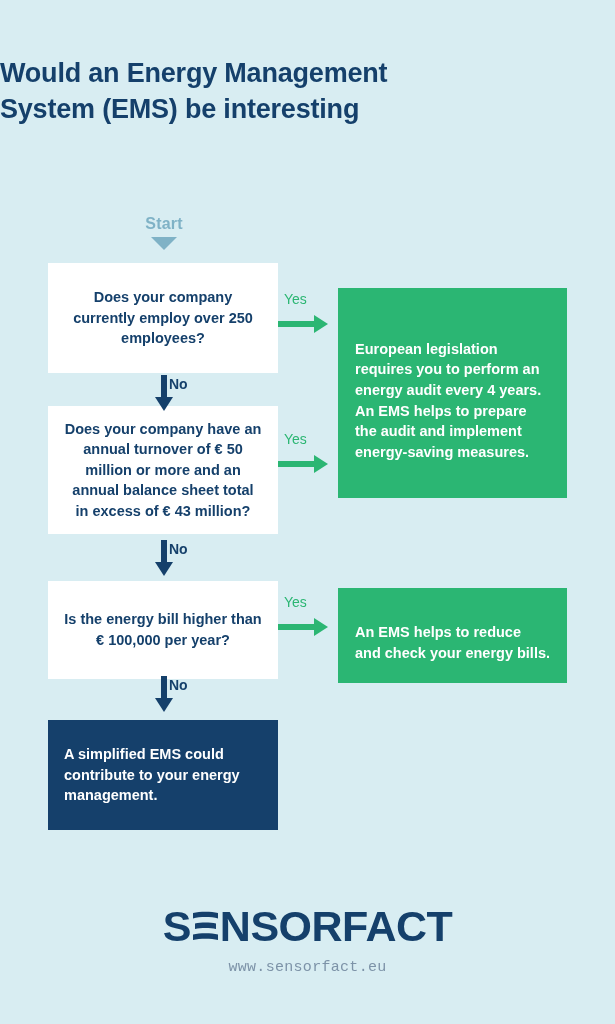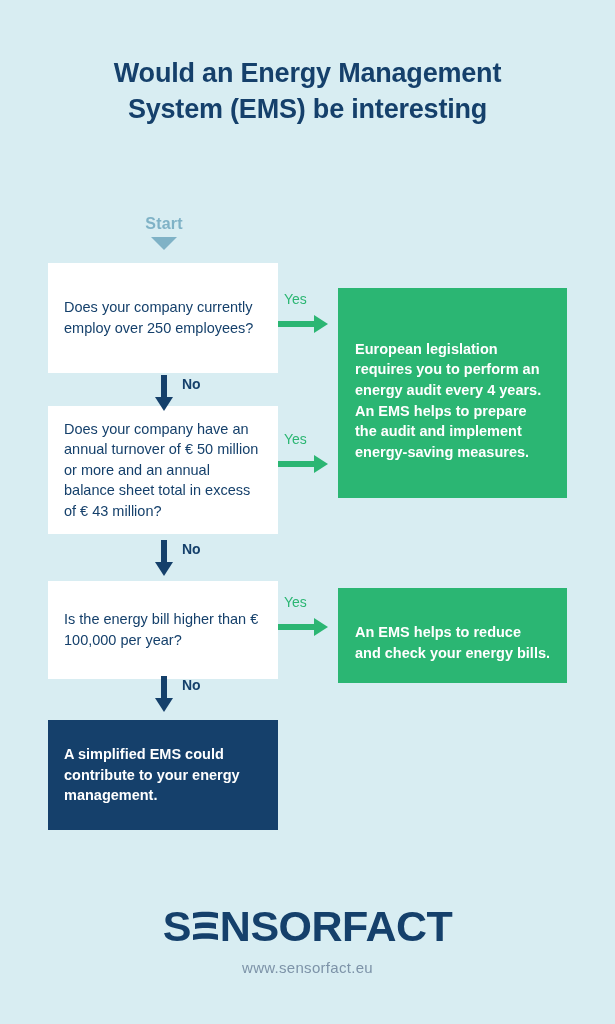--- a/index.html
+++ b/index.html
@@ -14,21 +14,21 @@
     overflow: hidden;
     position: relative;
   }
 
   
   .title {
     position: absolute;
     left: 0;
     top: 56px;
     width: 615px;
-    text-align: center;
+    text-align: left;
     color: #15406b;
     font-size: 27px;
     font-weight: bold;
     line-height: 1.33;
     letter-spacing: -0.2px;
   }
   .title .tline { display: block; }
 
   
   .start-wrap {
@@ -63,22 +63,23 @@
   }
   .box-q {
     left: 48px;
     width: 230px;
     background: #ffffff;
     padding: 0 16px;
   }
   .box-q .txt {
     color: #15406b;
     font-size: 14.5px;
-    font-weight: normal;
+    font-weight: bold;
     line-height: 1.42;
+    text-align: center;
   }
   .box-a {
     left: 338px;
     width: 229px;
     background: #2bb673;
     padding: 0 17px;
   }
   .box-a .txt {
     color: #ffffff;
     font-size: 14.5px;
@@ -165,21 +166,21 @@
     left: 0;
     top: 22px;
     width: 0;
     height: 0;
     border-left: 9px solid transparent;
     border-right: 9px solid transparent;
     border-top: 14px solid #15406b;
   }
   .no-conn .no-label {
     position: absolute;
-    left: 27px;
+    left: 14px;
     top: 2px;
     color: #15406b;
     font-size: 14px;
     font-weight: bold;
     line-height: 1;
   }
   #no1 { top: 375px; }
   #no2 { top: 540px; }
   #no3 { top: 676px; }
 
@@ -212,20 +213,21 @@
     margin: 0 1px 0 1px;
     vertical-align: middle;
   }
   .logo-e svg { display: block; }
   .site-url {
     margin-top: 12px;
     color: #7d93a8;
     font-size: 15px;
     letter-spacing: 0.3px;
     line-height: 1;
+    font-family: Liberation Mono, monospace;
   }
 </style>
 </head>
 <body>
 
 <div class="title">
   <span class="tline">Would an Energy Management</span>
   <span class="tline">System (EMS) be interesting</span>
 </div>
 

